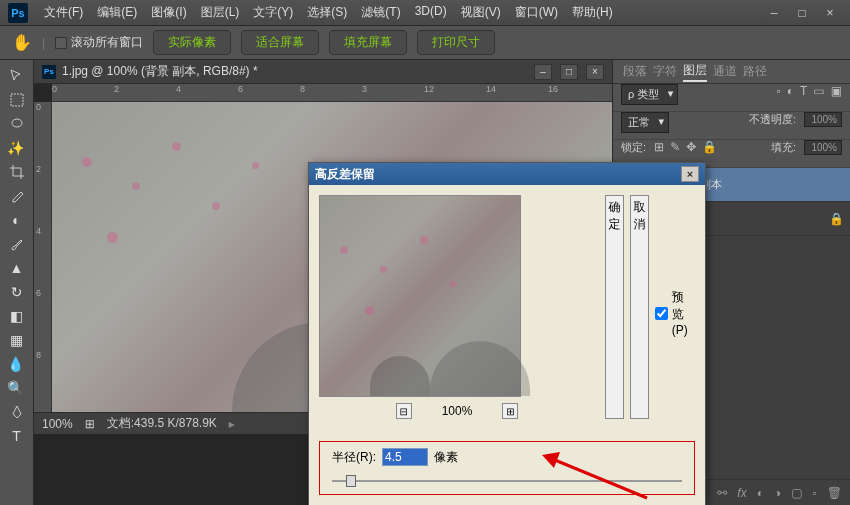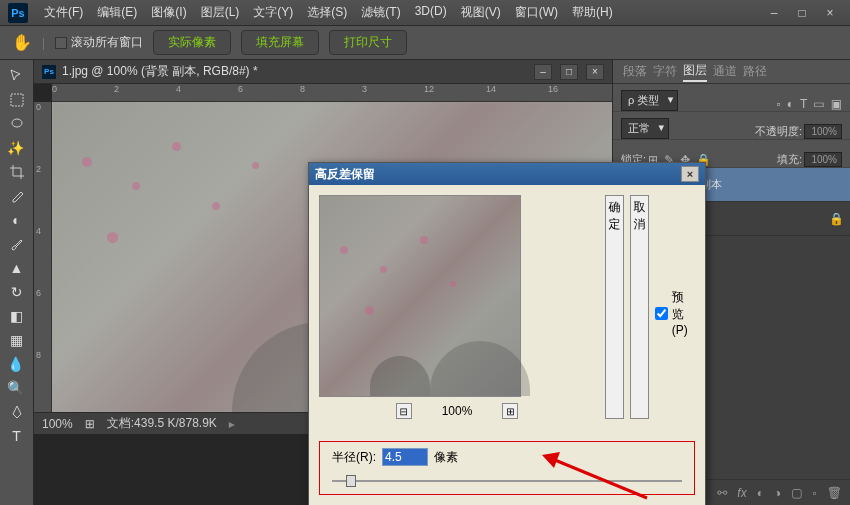--- a/index.html
+++ b/index.html
@@ -31,21 +31,21 @@
 .ruler-v .tick{position:absolute;left:2px;font-size:9px;color:#aaa}
 .canvas{flex:1;background:#a0a0a0;position:relative;overflow:hidden}
 .canvas-img{position:absolute;inset:0;background:linear-gradient(135deg,#9a9a95 0%,#a8a8a3 30%,#988888 50%,#a0a09a 70%,#909090 100%);filter:blur(1px)}
 .spot{position:absolute;border-radius:50%}
 .pink{background:rgba(200,100,140,0.5)}
 .statusbar{height:22px;background:#3f3f3f;display:flex;align-items:center;padding:0 8px;color:#ccc;gap:12px;border-top:1px solid #2a2a2a}
 .right-panels{width:238px;background:#535353;border-left:1px solid #2a2a2a;display:flex;flex-direction:column}
 .panel-tabs{height:24px;display:flex;align-items:center;gap:6px;padding:0 10px;color:#999;border-bottom:1px solid #333}
 .panel-tab{cursor:pointer}
 .panel-tab.active{color:#ddd;border-bottom:2px solid #ddd;padding-bottom:1px}
-.panel-row{height:28px;display:flex;align-items:flex-end;padding:0 8px;gap:2px;color:#ccc;border-bottom:1px solid #444}
+.panel-row{height:28px;display:flex;align-items:flex-start;padding:0 8px;gap:8px;color:#ccc;border-bottom:1px solid #444}
 .dropdown{background:#3a3a3a;border:1px solid #222;color:#ddd;padding:2px 18px 2px 6px;position:relative;font-size:11px}
 .dropdown::after{content:"▾";position:absolute;right:4px}
 .pct-box{background:#3a3a3a;border:1px solid #222;color:#999;padding:1px 4px;font-size:10px;width:38px;text-align:right}
 .layer-list{flex:1;background:#3f3f3f}
 .layer-item{display:flex;align-items:center;height:34px;padding:0 6px;gap:6px;border-bottom:1px solid #333}
 .layer-item.selected{background:#5a7aa0}
 .eye{width:14px;height:14px;color:#ccc}
 .layer-thumb{width:30px;height:24px;background:linear-gradient(135deg,#999,#aaa);border:1px solid #222}
 .layer-name{color:#ddd;font-size:11px}
 .layer-footer{height:26px;background:#3f3f3f;border-top:1px solid #333;display:flex;align-items:center;justify-content:flex-end;gap:10px;padding:0 8px;color:#999}
@@ -99,20 +99,21 @@
 </div>
 
 <div class="optbar">
   <span class="hand-icon">✋</span>
   <span style="color:#777">|</span>
   <label class="checkbox-wrap">
     <span class="cb"></span>
       <span>滚动所有窗口</span>
   </label>
   <button class="opt-btn">实际像素</button>
+  <button class="opt-btn">适合屏幕</button>
   <button class="opt-btn">填充屏幕</button>
   <button class="opt-btn">打印尺寸</button>
 </div>
 
 <div class="main">
   <div class="toolbox">
     <div class="tool">
         <svg viewBox="0 0 16 16">
           <path d="M2 2l3 10 2-4 4-2z" fill="none" stroke-width="1"></path>
         </svg>

